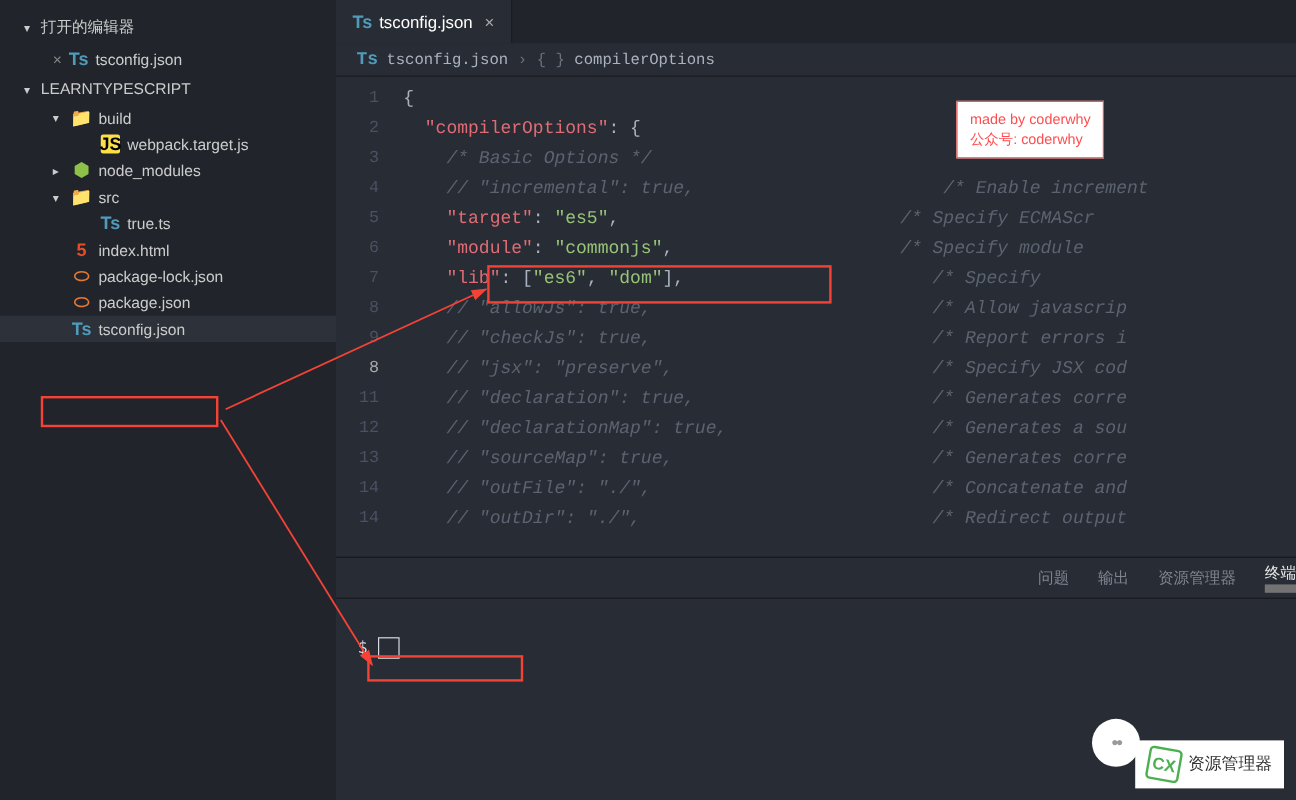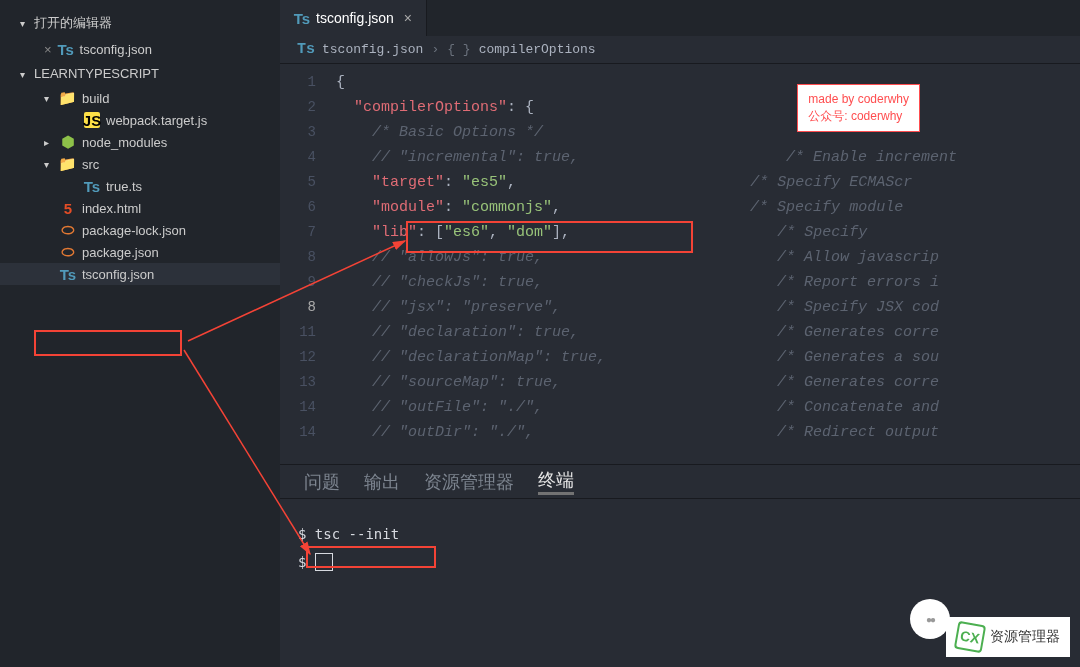--- a/index.html
+++ b/index.html
@@ -161,27 +161,28 @@
       background: #282c34;
       border-top: 1px solid #181a1f;
     }
     .panel-tabs {
       height: 34px;
       display: flex;
       align-items: center;
       gap: 24px;
       padding-left: 24px;
       font-family: Liberation Mono, monospace;
-      font-size: 18px;
+      font-size: 13px;
       color: #7d8590;
       border-bottom: 1px solid #181a1f;
+      justify-content: flex-end;
     }
     .panel-tabs .ptab.active {
       color: #e6e6e6;
-      border-bottom: 3px solid #737373;
+      border-bottom: 7px solid #737373;
     }
     .terminal {
       padding: 24px 18px;
       font-size: 14px;
       line-height: 22px;
       font-family: "Consolas", monospace;
     }
     .term-green { color: #8dc149; }
     .term-purple { color: #c678dd; }
     .term-yellow { color: #e5c07b; }
@@ -353,21 +354,20 @@
 </div>
 
 <div class="panel">
   <div class="panel-tabs">
     <span class="ptab">问题</span>
     <span class="ptab">输出</span>
     <span class="ptab">资源管理器</span>
     <span class="ptab active">终端</span>
   </div>
   <div class="terminal">
-    <div class="term-white">$ tsc --init</div>
     <div style="height:6px"></div>
     <div class="term-white"><span>$ </span><span style="border:1px solid #d7dae0;padding:0 4px;">&nbsp;</span></div>
   </div>
 </div>
 
 <div class="badge-note">
   <div>made by coderwhy</div>
   <div>公众号: coderwhy</div>
 </div>
 

